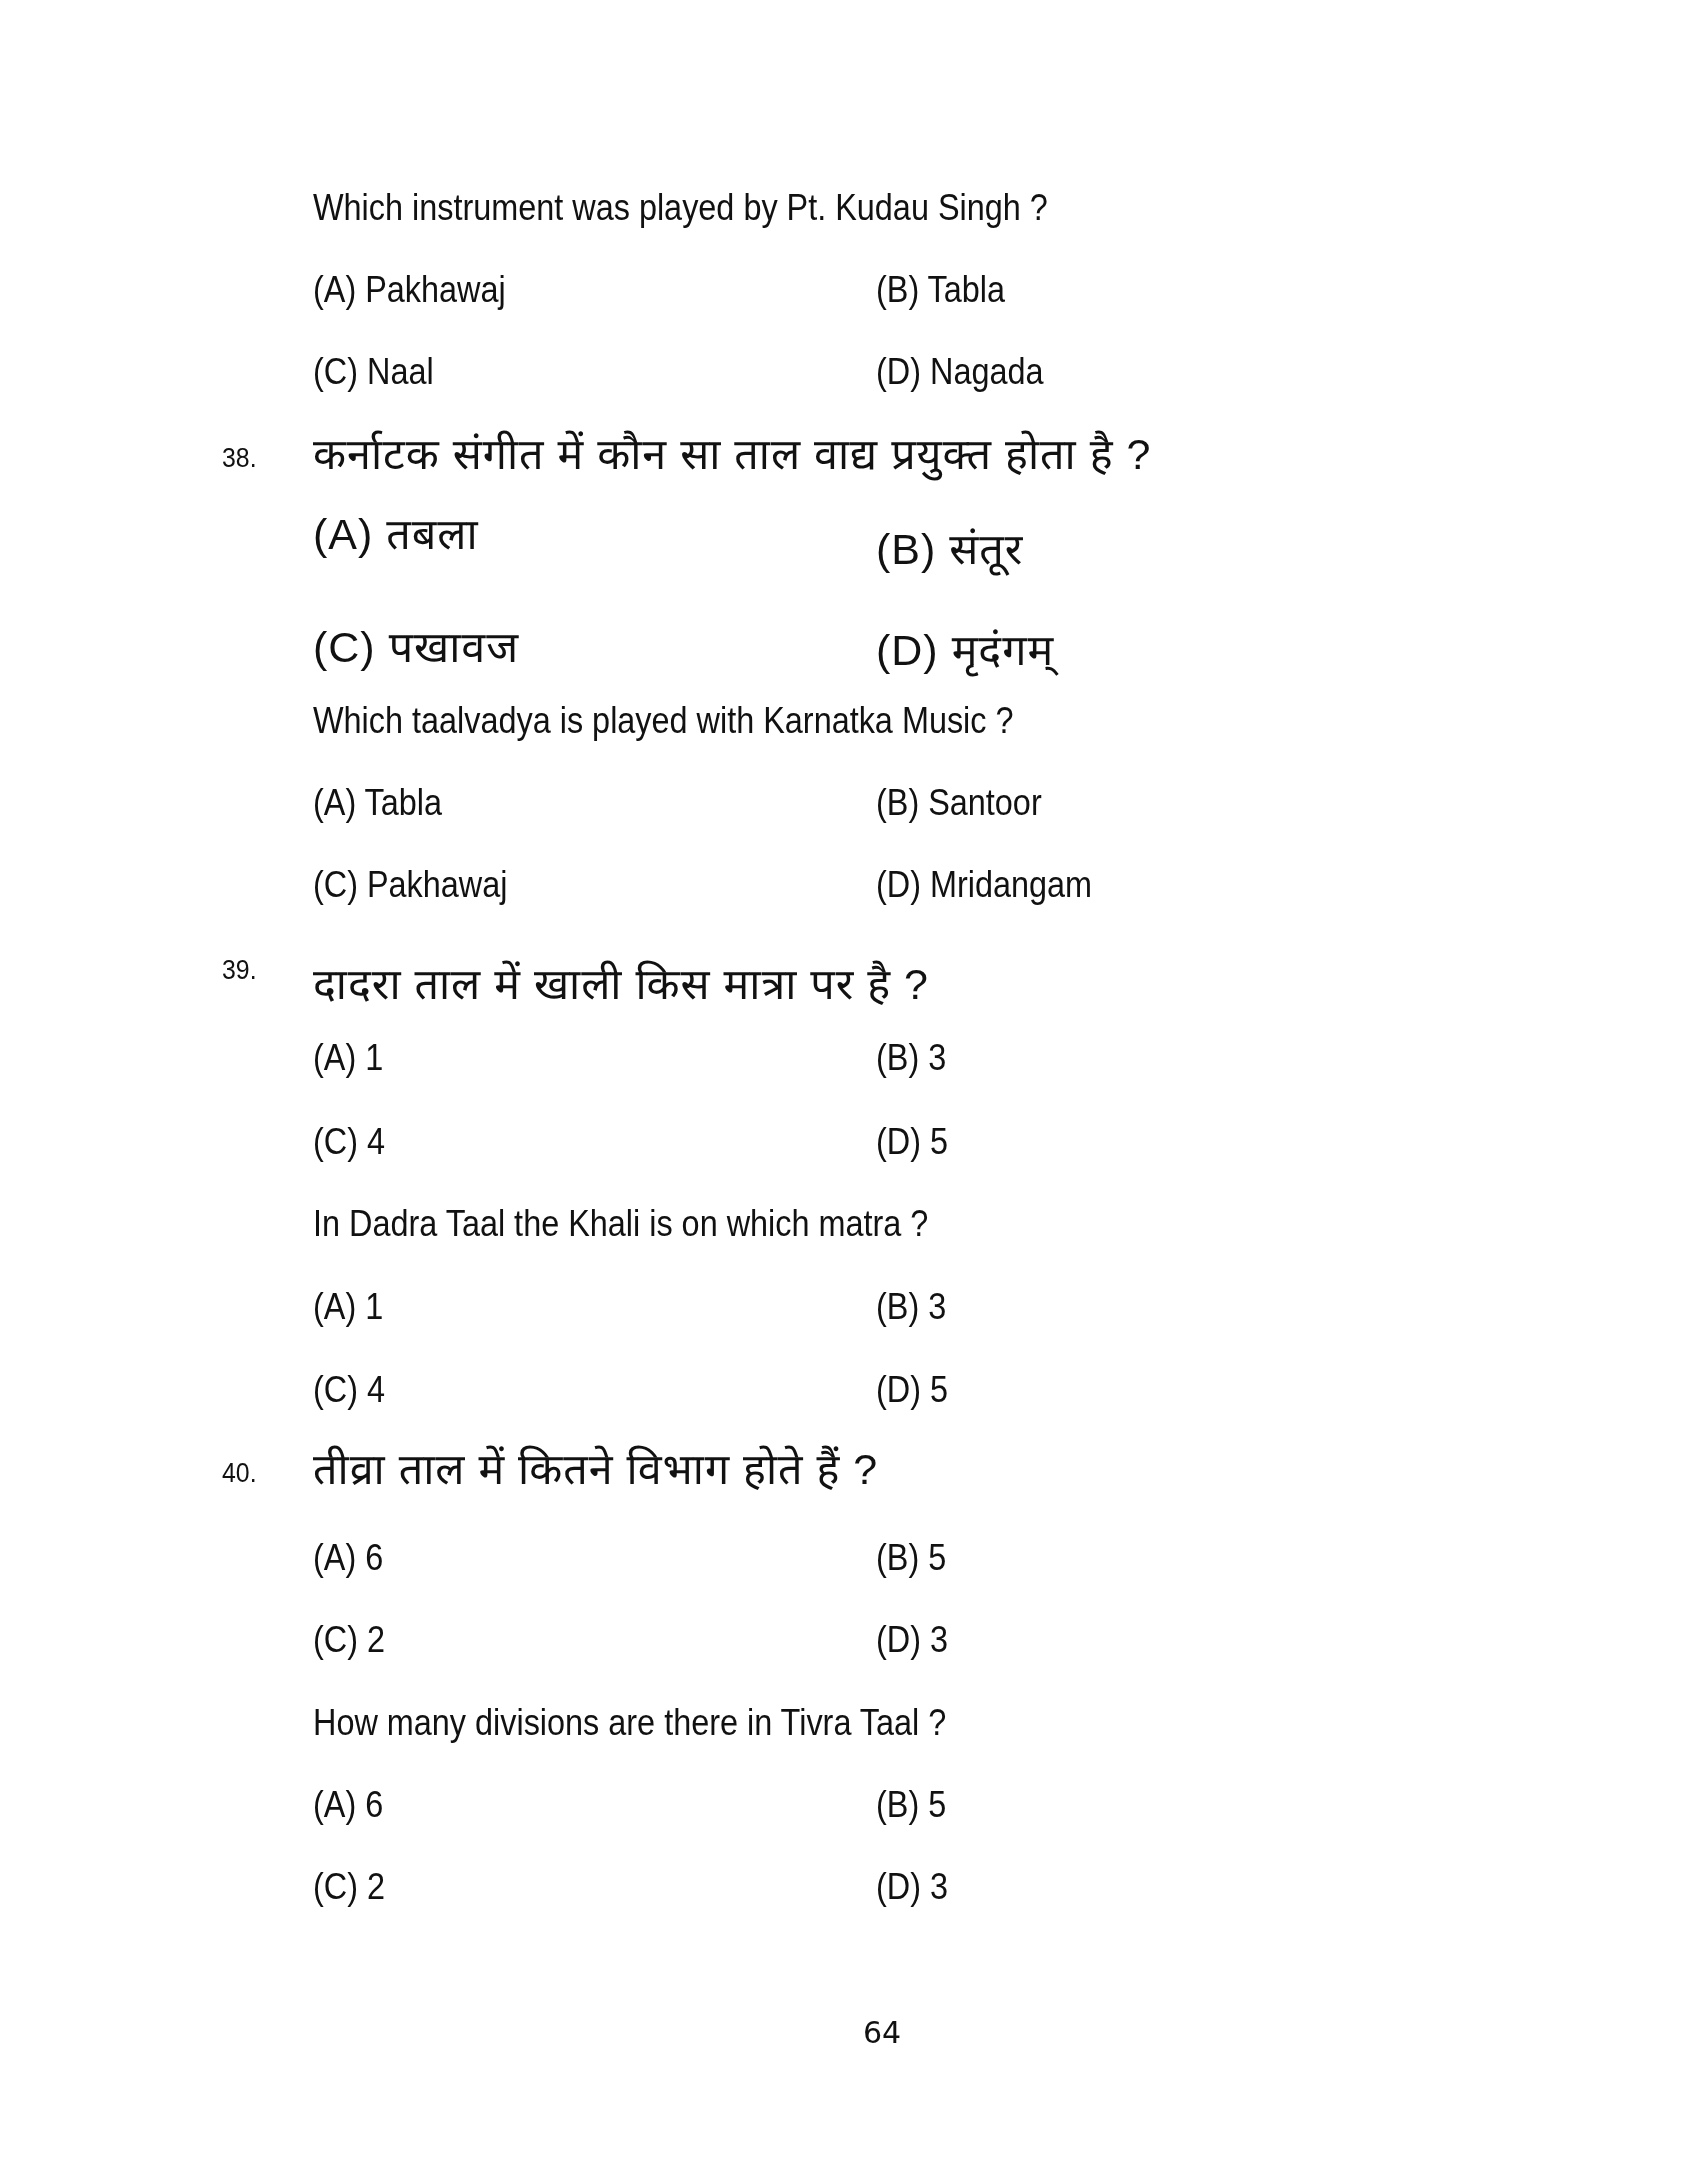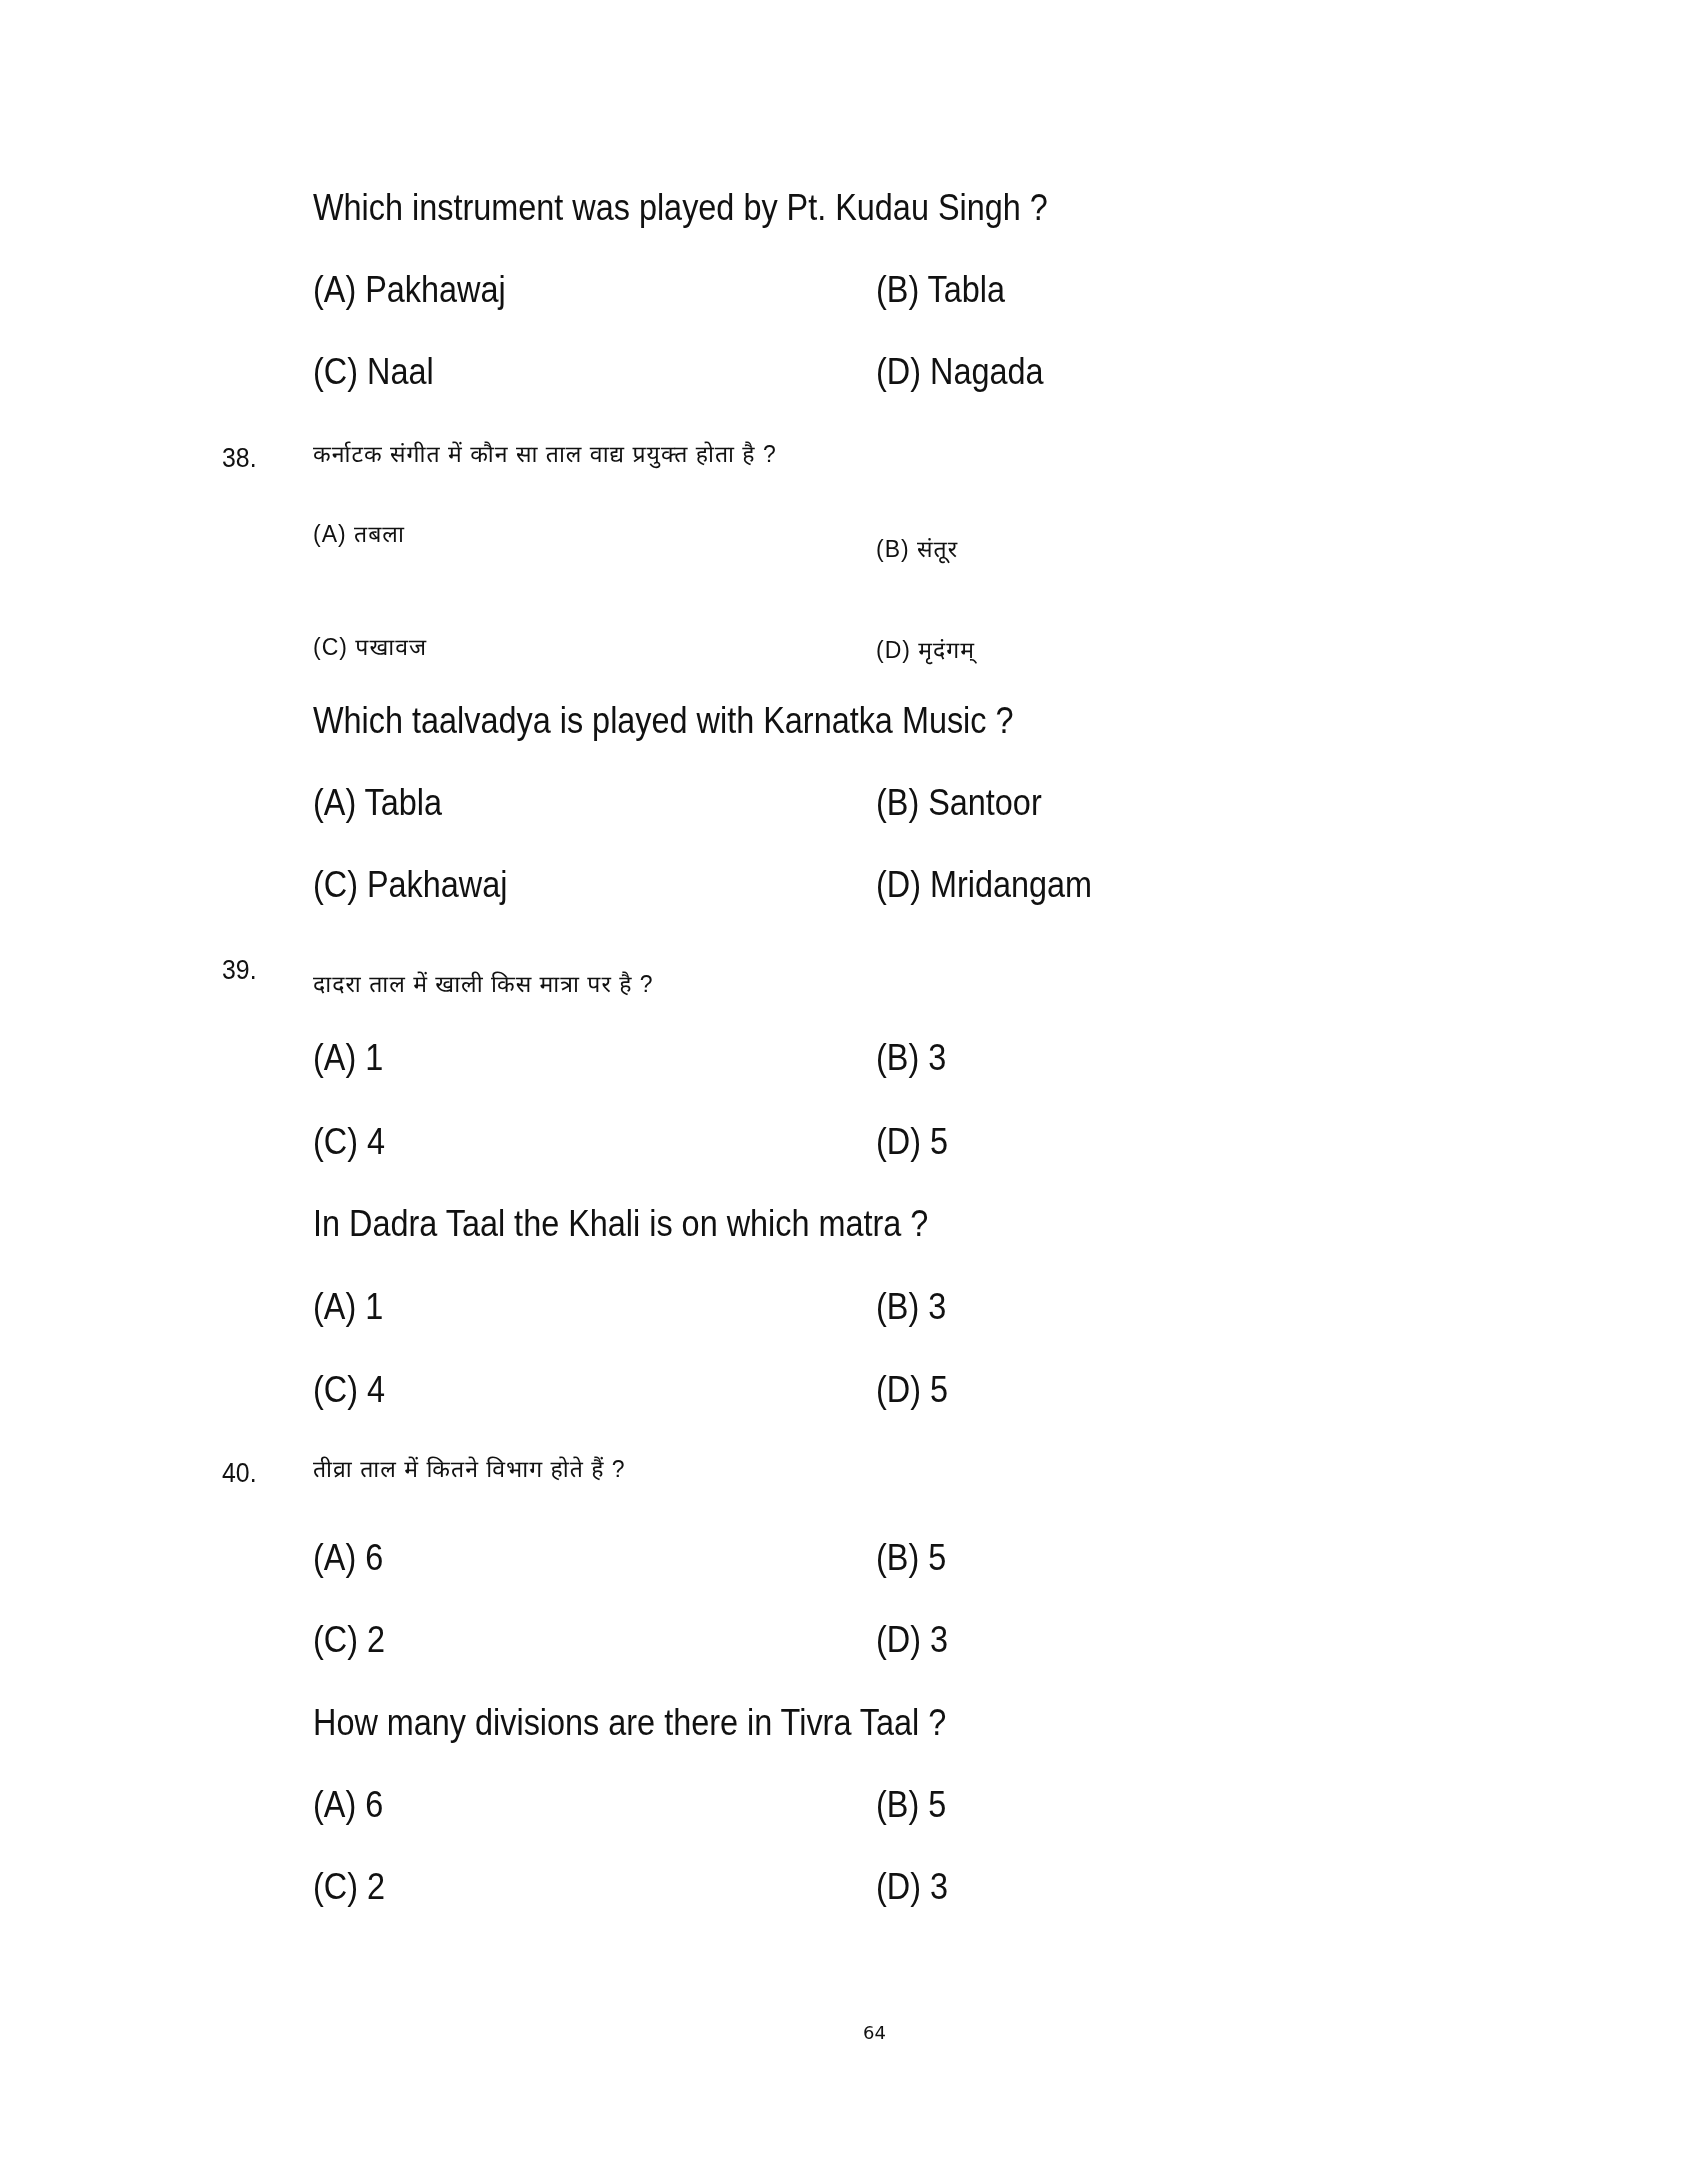--- a/index.html
+++ b/index.html
@@ -2,24 +2,24 @@
 <html><head>
 <meta charset="utf-8">
 <style>
   html, body { margin:0; padding:0; background:#ffffff; }
   body { width:1683px; height:2178px; position:relative; overflow:hidden;
          font-family:"Liberation Sans", "DejaVu Sans", sans-serif; color:#111111; }
   .line { position:absolute; font-size:36px; line-height:44px; white-space:nowrap;
           transform-origin:0 50%; transform:scaleX(0.9); }
   .qnum { position:absolute; font-size:27px; line-height:40px; white-space:nowrap;
           transform-origin:0 50%; transform:scaleX(0.92); }
-  .hi { font-size:23px; letter-spacing:1px; transform:none; }
+  .hi { font-size:43px; letter-spacing:1px; transform:none; }
   .colA { left:313px; }
   .colB { left:876px; }
-  .pagenum { position:absolute; left:863px; font-size:18px; line-height:34px;
+  .pagenum { position:absolute; left:863px; font-size:30px; line-height:34px;
              font-family:"DejaVu Sans", sans-serif; }
 </style>
 </head>
 <body>
 
 <div>
   <div class="line colA" style="top:186px">Which instrument was played by Pt. Kudau Singh ?</div>
   <div class="line colA" style="top:268px">(A) Pakhawaj</div>
   <div class="line colB" style="top:268px">(B) Tabla</div>
   <div class="line colA" style="top:350px">(C) Naal</div>

